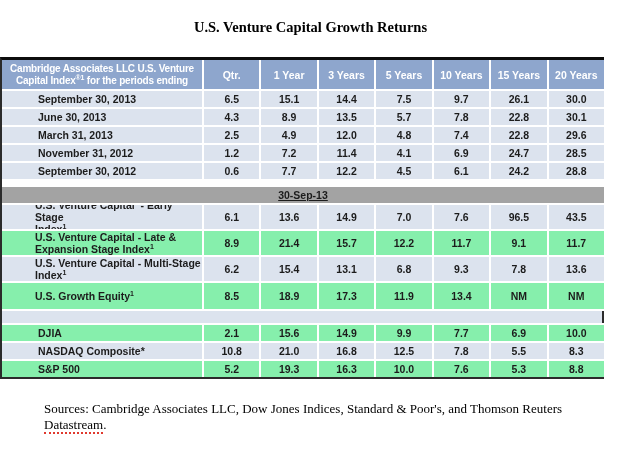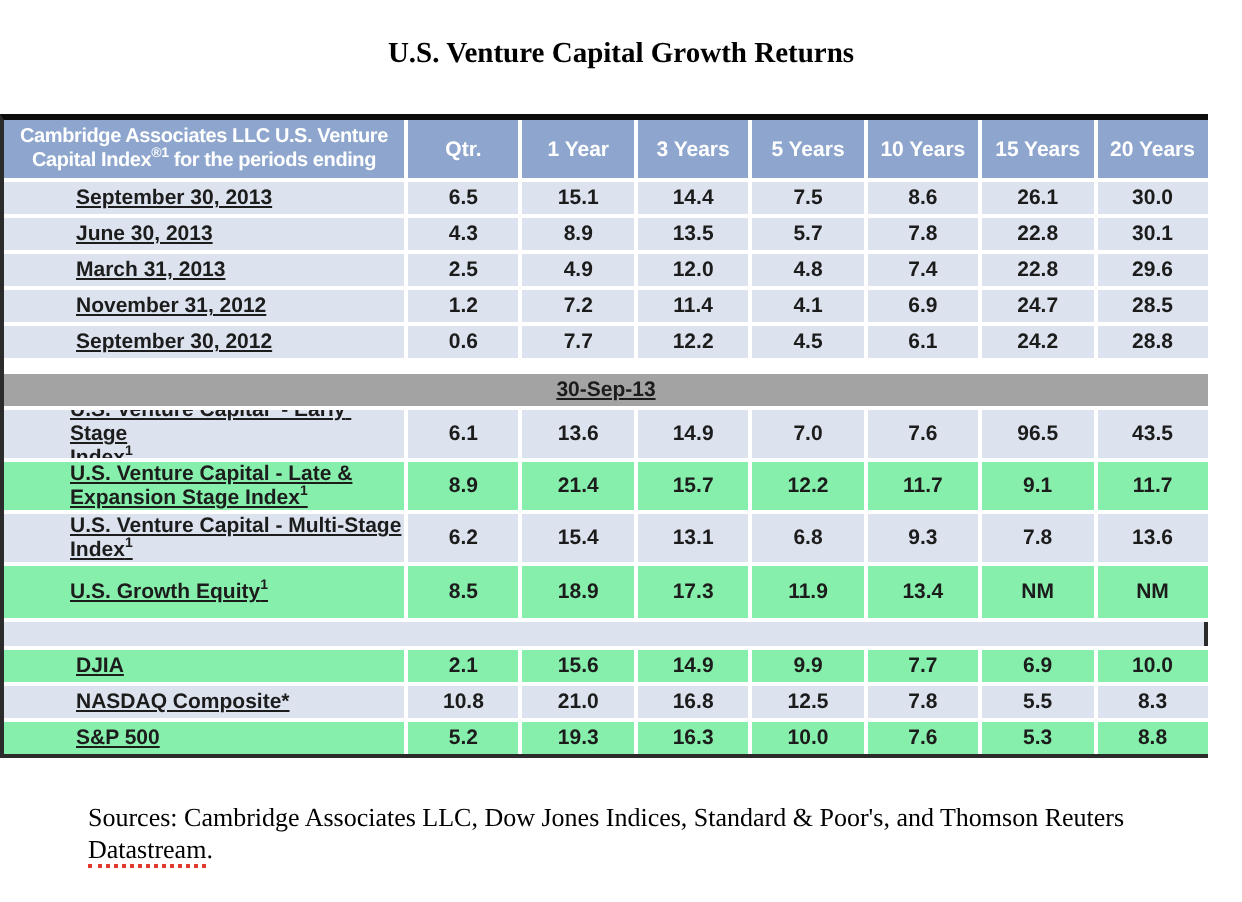--- a/index.html
+++ b/index.html
@@ -27,21 +27,21 @@
   .header-row .cell{background:var(--header-bg);color:#fff;font-weight:bold;}
   .hcol{display:flex;align-items:center;justify-content:center;font-size:10.5px;}
   .header-label{text-align:center;font-size:10px;line-height:11.5px;
     letter-spacing:-0.2px;padding-top:3px;}
 
   .body-row{height:16px;}
   .body-row .cell{display:flex;align-items:center;}
   .cell{overflow:hidden;}
   .num{justify-content:center;font-weight:bold;font-size:10.5px;color:#1c1c1c;}
   .label-cell{font-weight:bold;font-size:10.5px;color:#1c1c1c;line-height:12px;
-    padding-left:36px;white-space:pre-wrap;text-decoration:underline;}
+    padding-left:36px;white-space:pre-wrap;}
   .label-index{padding-left:33px;}
   .shaded .cell{background:var(--shade);}
   .plain .cell{background:#86efac;}
   .tall{height:24px;}
   .med{height:26px;}
 
   .spacer-white{display:block;height:4px;background:#fff;}
   .section-date-row{display:flex;align-items:center;justify-content:center;
     height:16px;background:#a3a3a3;font-weight:bold;font-size:10.5px;color:#1c1c1c;text-decoration:underline;}
   .spacer-shaded{display:block;height:12px;background:var(--shade);
@@ -75,21 +75,21 @@
       <div class="cell hcol">15 Years</div>
       <div class="cell hcol">20 Years</div>
     </div>
 
     <div id="period-rows" style="display:contents"><div class="row body-row shaded">
           <div class="cell label-cell"><span>September 30, 2013</span></div>
           <div class="cell num">6.5</div>
           <div class="cell num">15.1</div>
           <div class="cell num">14.4</div>
           <div class="cell num">7.5</div>
-          <div class="cell num">8.6</div>
+          <div class="cell num">9.7</div>
           <div class="cell num">26.1</div>
           <div class="cell num">30.0</div>
         </div><div class="row body-row shaded">
           <div class="cell label-cell"><span>June 30, 2013</span></div>
           <div class="cell num">4.3</div>
           <div class="cell num">8.9</div>
           <div class="cell num">13.5</div>
           <div class="cell num">5.7</div>
           <div class="cell num">7.8</div>
           <div class="cell num">22.8</div>

